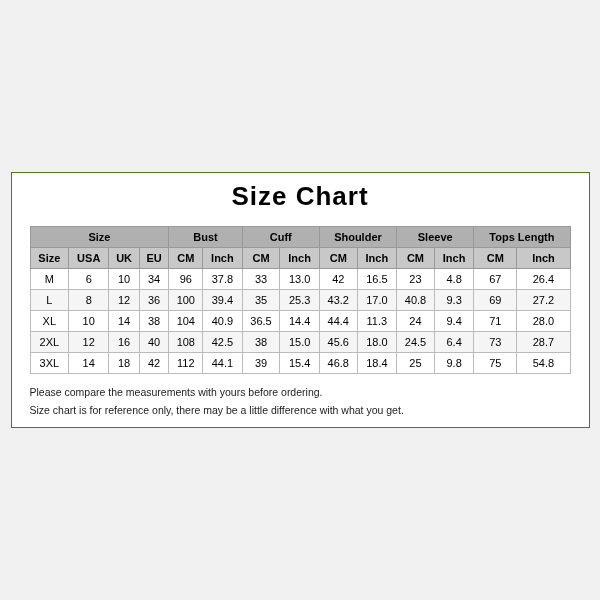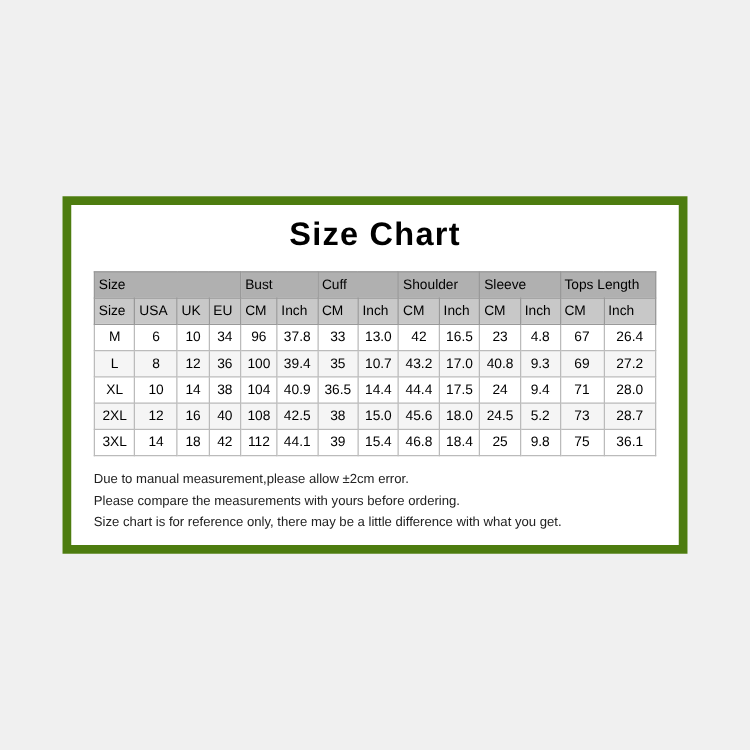--- a/index.html
+++ b/index.html
@@ -6,23 +6,23 @@
     body {
       width: 600px;
       height: 600px;
       background: #f0f0f0;
       display: flex;
       align-items: center;
       justify-content: center;
       font-family: Arial, sans-serif;
     }
     .card {
-      width: 500px;
+      width: 579px;
       background: #fff;
-      border: 7px solid #4d7c0f;
+      border: 1px solid #4d7c0f;
       padding: 8px 18px;
     }
     .title {
       text-align: center;
       font-size: 26px;
       font-weight: bold;
       margin-bottom: 14px;
       letter-spacing: 1px;
     }
     table {
@@ -32,22 +32,22 @@
     }
     thead tr:first-child {
       background: #b0b0b0;
     }
     thead tr:last-child {
       background: #c8c8c8;
     }
     thead th {
       border: 1px solid #999;
       padding: 4px 3px;
-      text-align: left;
-      font-weight: normal;
+      text-align: center;
+      font-weight: bold;
     }
     tbody tr {
       background: #fff;
     }
     tbody tr:nth-child(even) {
       background: #f5f5f5;
     }
     tbody td {
       border: 1px solid #bbb;
       padding: 4px 3px;
@@ -110,76 +110,75 @@
           <td>26.4</td>
         </tr>
         <tr>
           <td>L</td>
           <td>8</td>
           <td>12</td>
           <td>36</td>
           <td>100</td>
           <td>39.4</td>
           <td>35</td>
-          <td>10.7</td>
+          <td>25.3</td>
           <td>43.2</td>
           <td>17.0</td>
           <td>40.8</td>
           <td>9.3</td>
           <td>69</td>
           <td>27.2</td>
         </tr>
         <tr>
           <td>XL</td>
           <td>10</td>
           <td>14</td>
           <td>38</td>
           <td>104</td>
           <td>40.9</td>
           <td>36.5</td>
           <td>14.4</td>
           <td>44.4</td>
-          <td>17.5</td>
+          <td>11.3</td>
           <td>24</td>
           <td>9.4</td>
           <td>71</td>
           <td>28.0</td>
         </tr>
         <tr>
           <td>2XL</td>
           <td>12</td>
           <td>16</td>
           <td>40</td>
           <td>108</td>
           <td>42.5</td>
           <td>38</td>
           <td>15.0</td>
           <td>45.6</td>
           <td>18.0</td>
           <td>24.5</td>
-          <td>5.2</td>
+          <td>6.4</td>
           <td>73</td>
           <td>28.7</td>
         </tr>
         <tr>
           <td>3XL</td>
           <td>14</td>
           <td>18</td>
           <td>42</td>
           <td>112</td>
           <td>44.1</td>
           <td>39</td>
           <td>15.4</td>
           <td>46.8</td>
           <td>18.4</td>
           <td>25</td>
           <td>9.8</td>
           <td>75</td>
-          <td>36.1</td>
+          <td>54.8</td>
         </tr>
       </tbody>
   </table>
   <div class="note" id="notes-container">
-      <p>Due to manual measurement,please allow ±2cm error.</p>
       <p>Please compare the measurements with yours before ordering.</p>
       <p>Size chart is for reference only, there may be a little difference with what you get.</p>
     </div>
 </div>
 
 </body></html>

